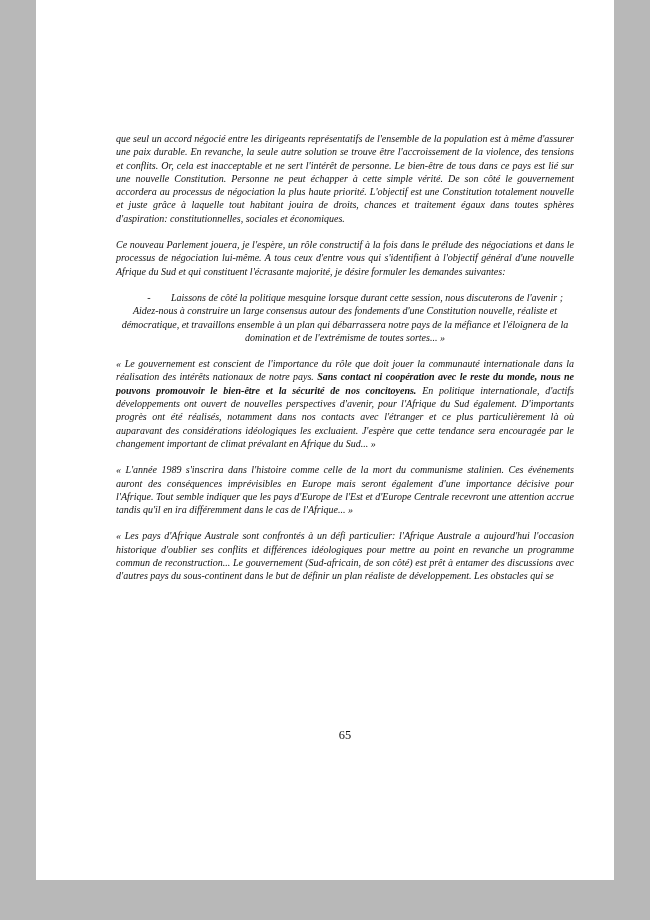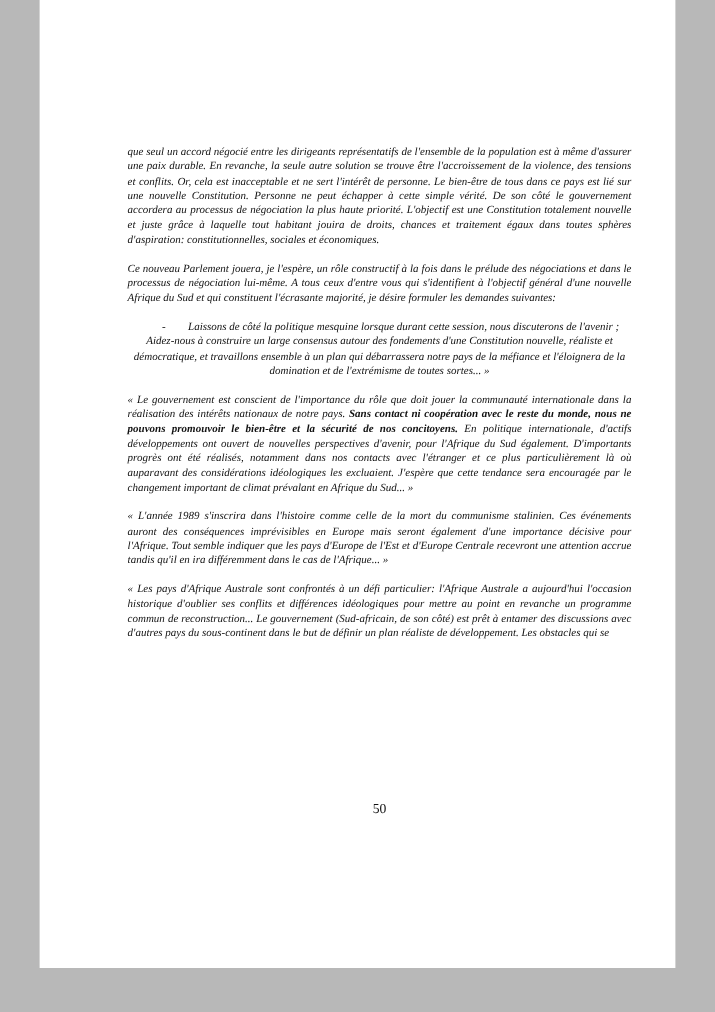--- a/index.html
+++ b/index.html
@@ -70,14 +70,14 @@
     <p class="bullet-para"><span class="dash">-</span><span>Laissons de côté la politique mesquine lorsque durant cette session, nous discuterons de l'avenir ; Aidez-nous à construire un large consensus autour des fondements d'une Constitution nouvelle, réaliste et démocratique, et travaillons ensemble à un plan qui débarrassera notre pays de la méfiance et l'éloignera de la domination et de l'extrémisme de toutes sortes... »</span></p>
 
     <p><span>« Le gouvernement est conscient de l'importance du rôle que doit jouer la communauté internationale dans la réalisation des intérêts nationaux de notre pays. </span><span class="bold">Sans contact ni coopération avec le reste du monde, nous ne pouvons promouvoir le bien-être et la sécurité de nos concitoyens.</span><span> En politique internationale, d'actifs développements ont ouvert de nouvelles perspectives d'avenir, pour l'Afrique du Sud également. D'importants progrès ont été réalisés, notamment dans nos contacts avec l'étranger et ce plus particulièrement là où auparavant des considérations idéologiques les excluaient. J'espère que cette tendance sera encouragée par le changement important de climat prévalant en Afrique du Sud... »</span></p>
 
     <p>« L'année 1989 s'inscrira dans l'histoire comme celle de la mort du communisme stalinien. Ces événements auront des conséquences imprévisibles en Europe mais seront également d'une importance décisive pour l'Afrique. Tout semble indiquer que les pays d'Europe de l'Est et d'Europe Centrale recevront une attention accrue tandis qu'il en ira différemment dans le cas de l'Afrique... »</p>
 
     <p class="last">« Les pays d'Afrique Australe sont confrontés à un défi particulier: l'Afrique Australe a aujourd'hui l'occasion historique d'oublier ses conflits et différences idéologiques pour mettre au point en revanche un programme commun de reconstruction... Le gouvernement (Sud-africain, de son côté) est prêt à entamer des discussions avec d'autres pays du sous-continent dans le but de définir un plan réaliste de développement. Les obstacles qui se</p>
 
   </div>
 
-  <div class="page-number">50</div>
+  <div class="page-number">65</div>
 </div>
 
 </body></html>

